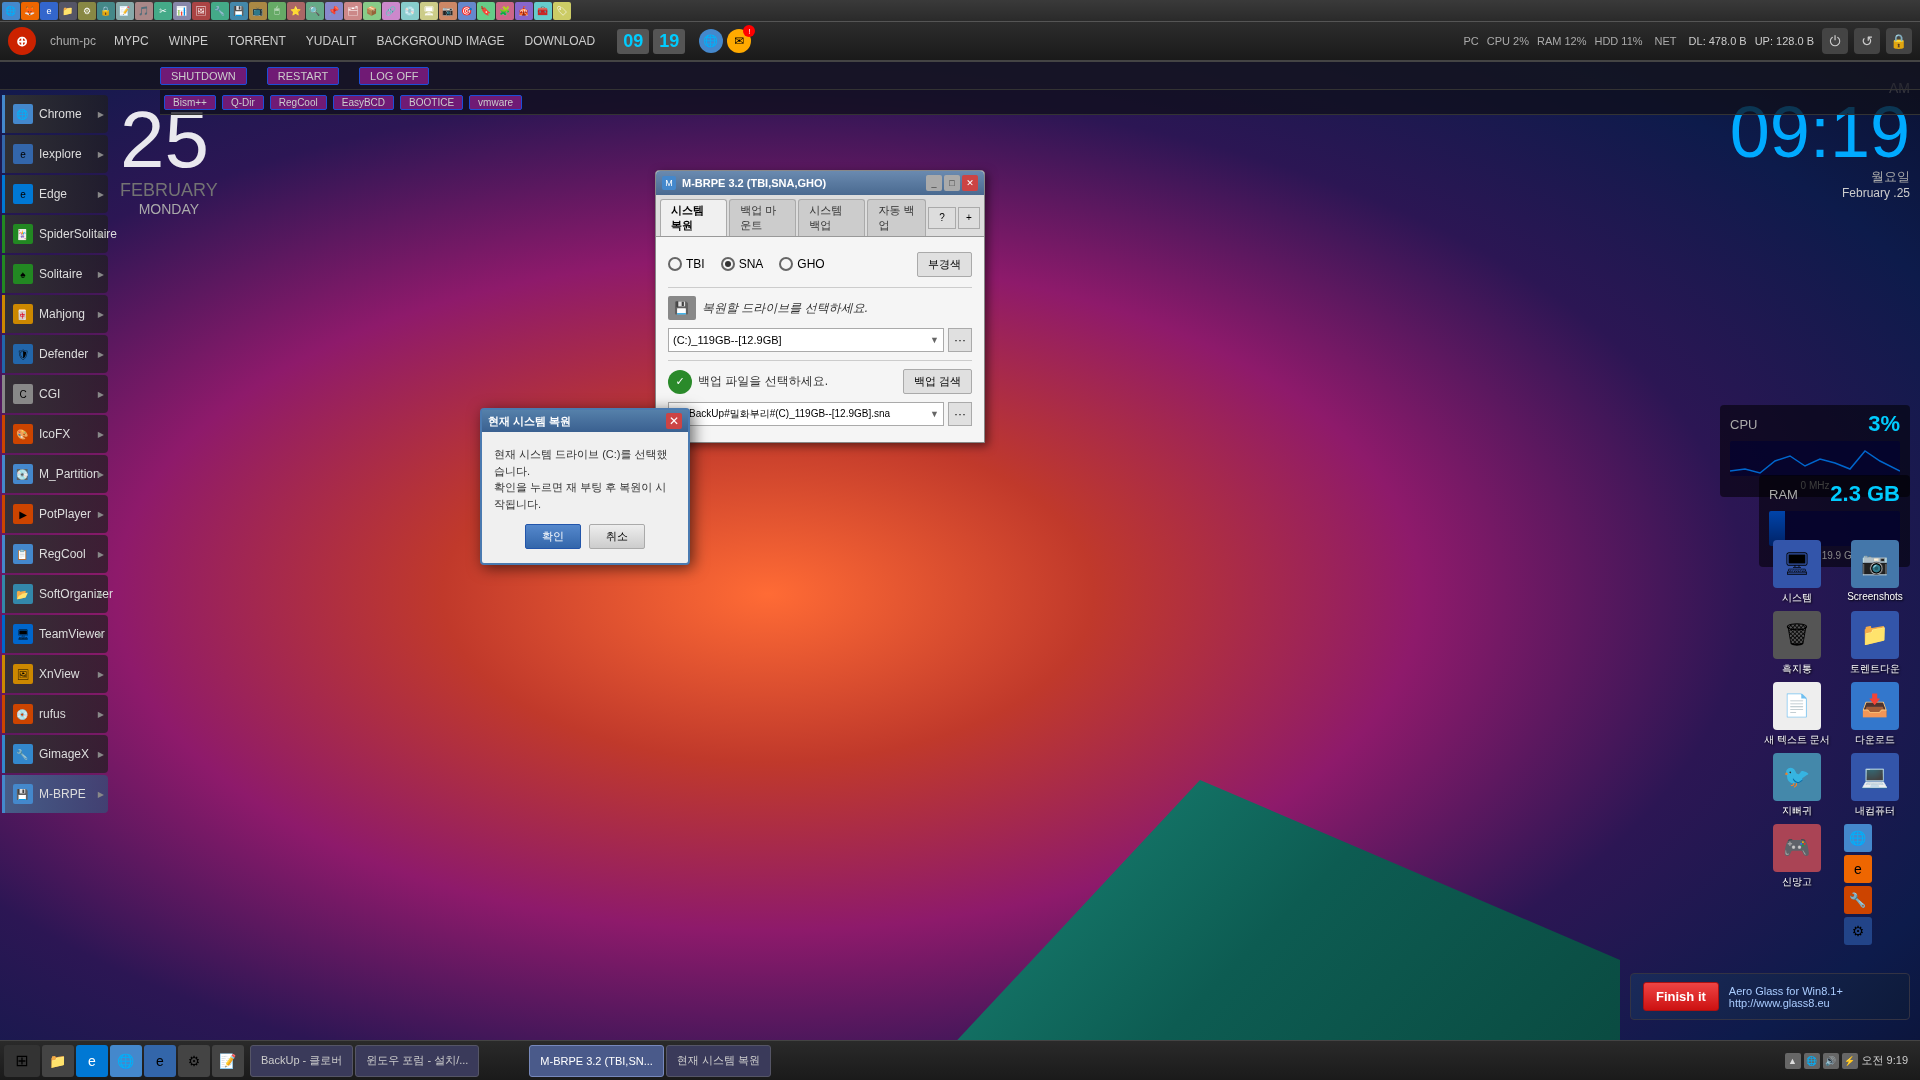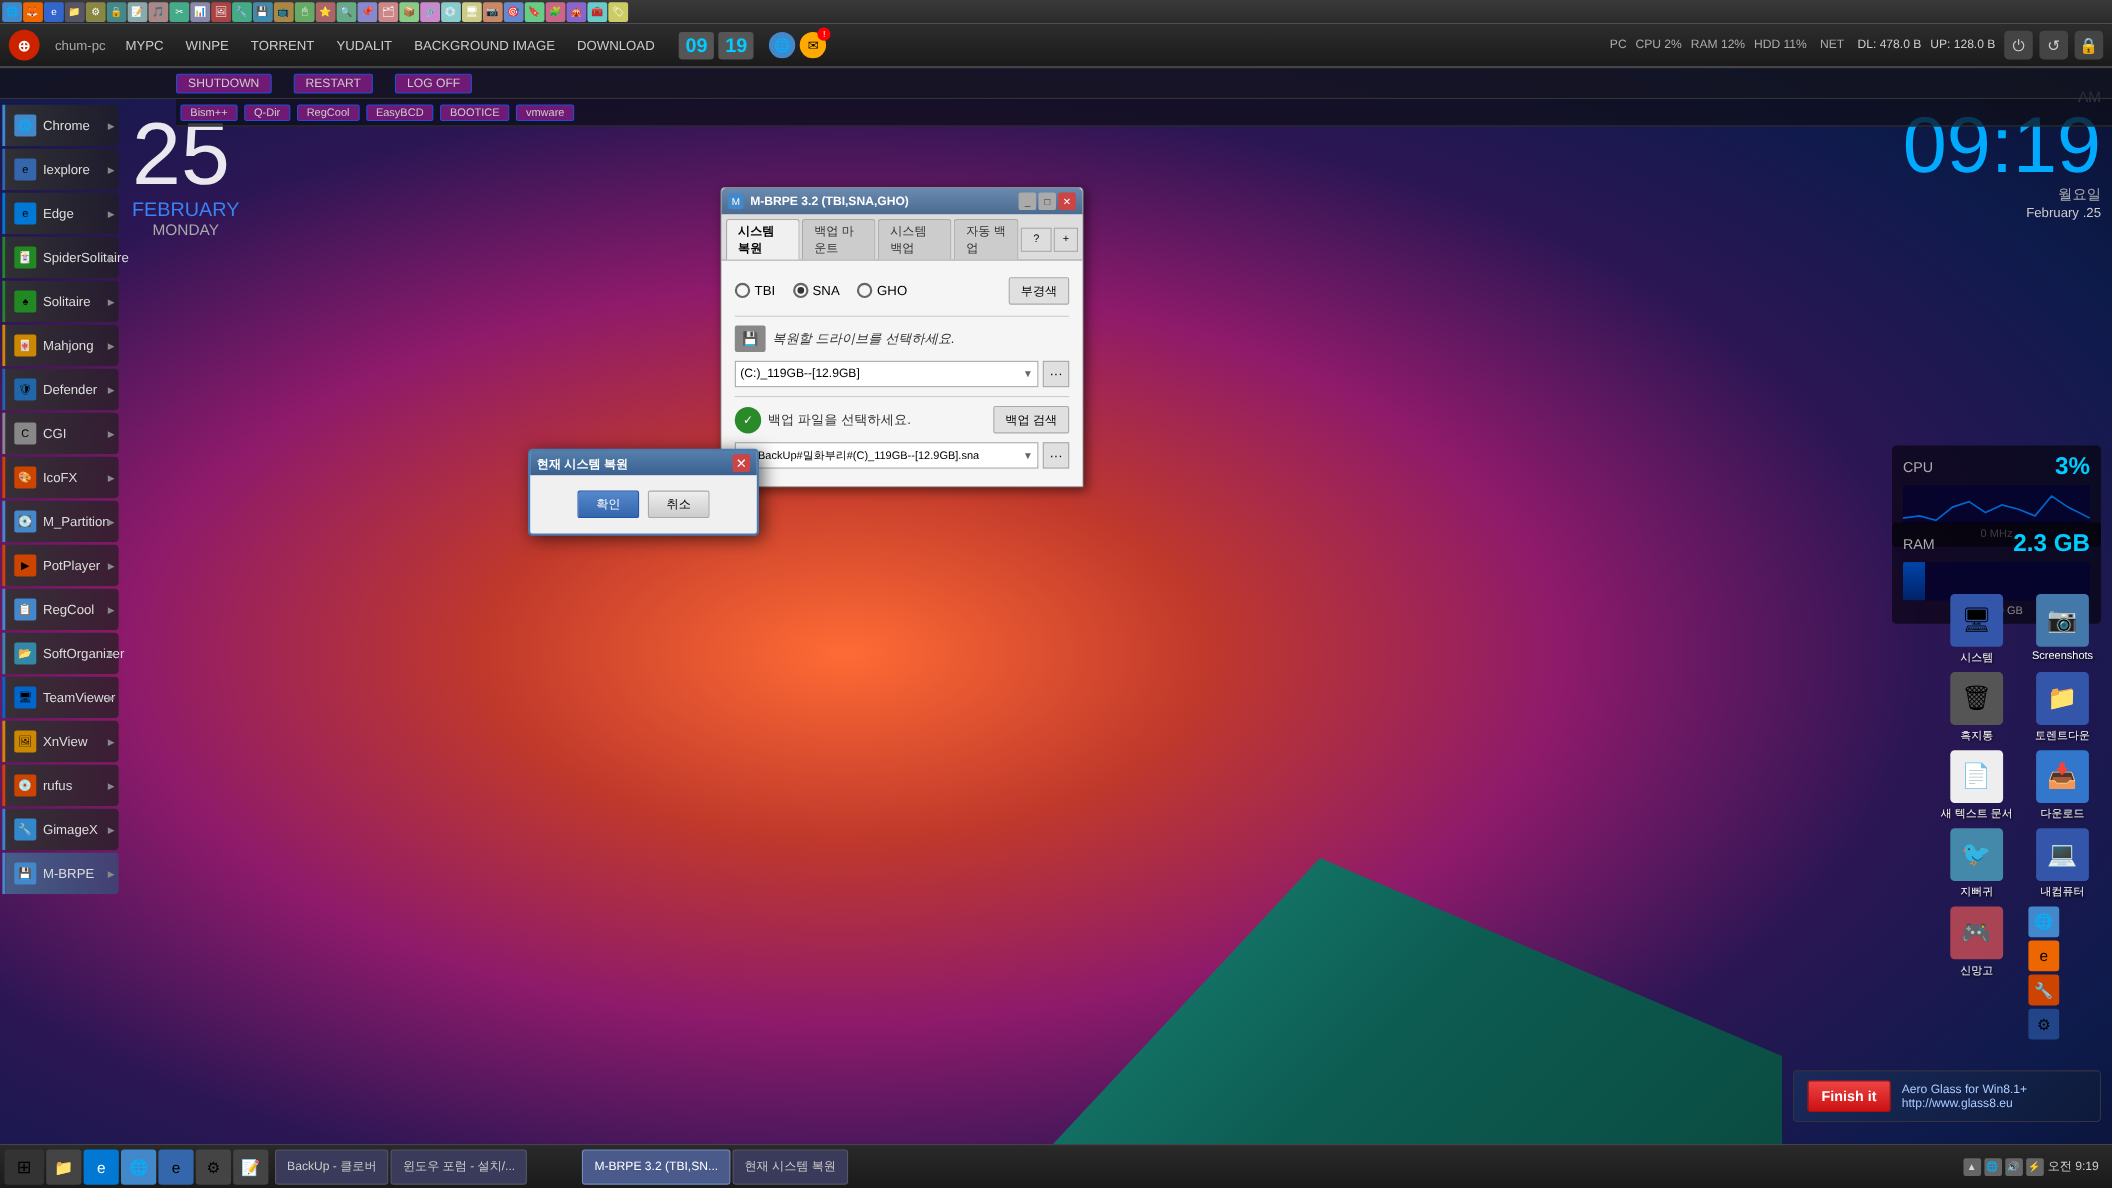--- a/index.html
+++ b/index.html
@@ -71,21 +71,21 @@
     }
     .sidebar-item-icon { width: 20px; height: 20px; background: #666; border-radius: 2px; flex-shrink: 0; display: flex; align-items: center; justify-content: center; font-size: 10px; }
     .sidebar-item-label { color: #ddd; font-size: 12px; }
     .sidebar-item-arrow { position: absolute; right: 4px; color: #888; font-size: 8px; }
 
     
     .desktop-date {
       position: absolute; top: 100px; left: 120px; z-index: 10; color: white;
     }
     .desktop-date-num { font-size: 80px; font-weight: 300; line-height: 1; color: rgba(255,255,255,0.9); }
-    .desktop-date-month { font-size: 18px; color: #3b82f6; text-align: center; }
+    .desktop-date-month { font-size: 18px; color: #737373; text-align: center; }
     .desktop-date-day { font-size: 14px; color: #aaa; text-align: center; }
 
     
     .right-time-panel {
       position: absolute; top: 70px; right: 0; width: 220px;
       z-index: 10; padding: 10px;
     }
     .right-clock { color: #00aaff; font-size: 72px; font-weight: 200; text-align: right; line-height: 1; }
     .right-date-label { color: #aaa; font-size: 13px; text-align: right; }
     .right-date-sub { color: #ccc; font-size: 12px; text-align: right; }
@@ -388,21 +388,21 @@
     <span style="color:#00ccff;font-size:22px;font-weight:bold;">3%</span>
   </div>
   <div style="height:35px;background:rgba(0,0,50,0.6);border-radius:2px;overflow:hidden;margin:4px 0;">
     <svg width="170" height="35" viewBox="0 0 170 35">
       <polyline points="0,30 15,28 30,32 45,20 60,15 75,25 90,18 105,22 120,28 135,10 150,20 170,30" stroke="#0066cc" stroke-width="1.5" fill="none"></polyline>
     </svg>
   </div>
   <div style="color:#888;font-size:10px;text-align:center;">0 MHz</div>
 </div>
 
-<div style="position:absolute;right:10px;top:475px;width:190px;z-index:10;background:rgba(0,0,0,0.55);border-radius:4px;padding:6px 10px;">
+<div style="position:absolute;right:10px;top:475px;width:151px;z-index:10;background:rgba(0,0,0,0.55);border-radius:4px;padding:6px 10px;">
   <div style="display:flex;justify-content:space-between;align-items:center;">
     <span style="color:#aaa;font-size:13px;">RAM</span>
     <span style="color:#00ccff;font-size:22px;font-weight:bold;">2.3 GB</span>
   </div>
   <div style="height:35px;background:rgba(0,0,50,0.6);border-radius:2px;overflow:hidden;margin:4px 0;">
     <div style="width:12%;height:100%;background:linear-gradient(180deg,#0044aa,#002266);"></div>
   </div>
   <div style="color:#888;font-size:10px;text-align:center;">of 19.9 GB</div>
 </div>
 
@@ -546,20 +546,23 @@
 
   </div>
 </div>
 
 <div class="system-dialog">
   <div class="dialog-titlebar">
     <span class="dialog-title">현재 시스템 복원</span>
     <div class="dialog-close">✕</div>
   </div>
   <div class="dialog-body">
+    <div class="dialog-text">
+      현재 시스템 드라이브 (C:)를 선택했습니다.<br>확인을 누르면 재 부팅 후 복원이 시작됩니다.
+    </div>
     <div class="dialog-buttons">
       <button class="dialog-btn primary">확인</button>
       <button class="dialog-btn">취소</button>
     </div>
   </div>
 </div>
 
 <div class="bottom-taskbar">
   <div class="bottom-start">⊞</div>
   <div class="bottom-icon">📁</div>

